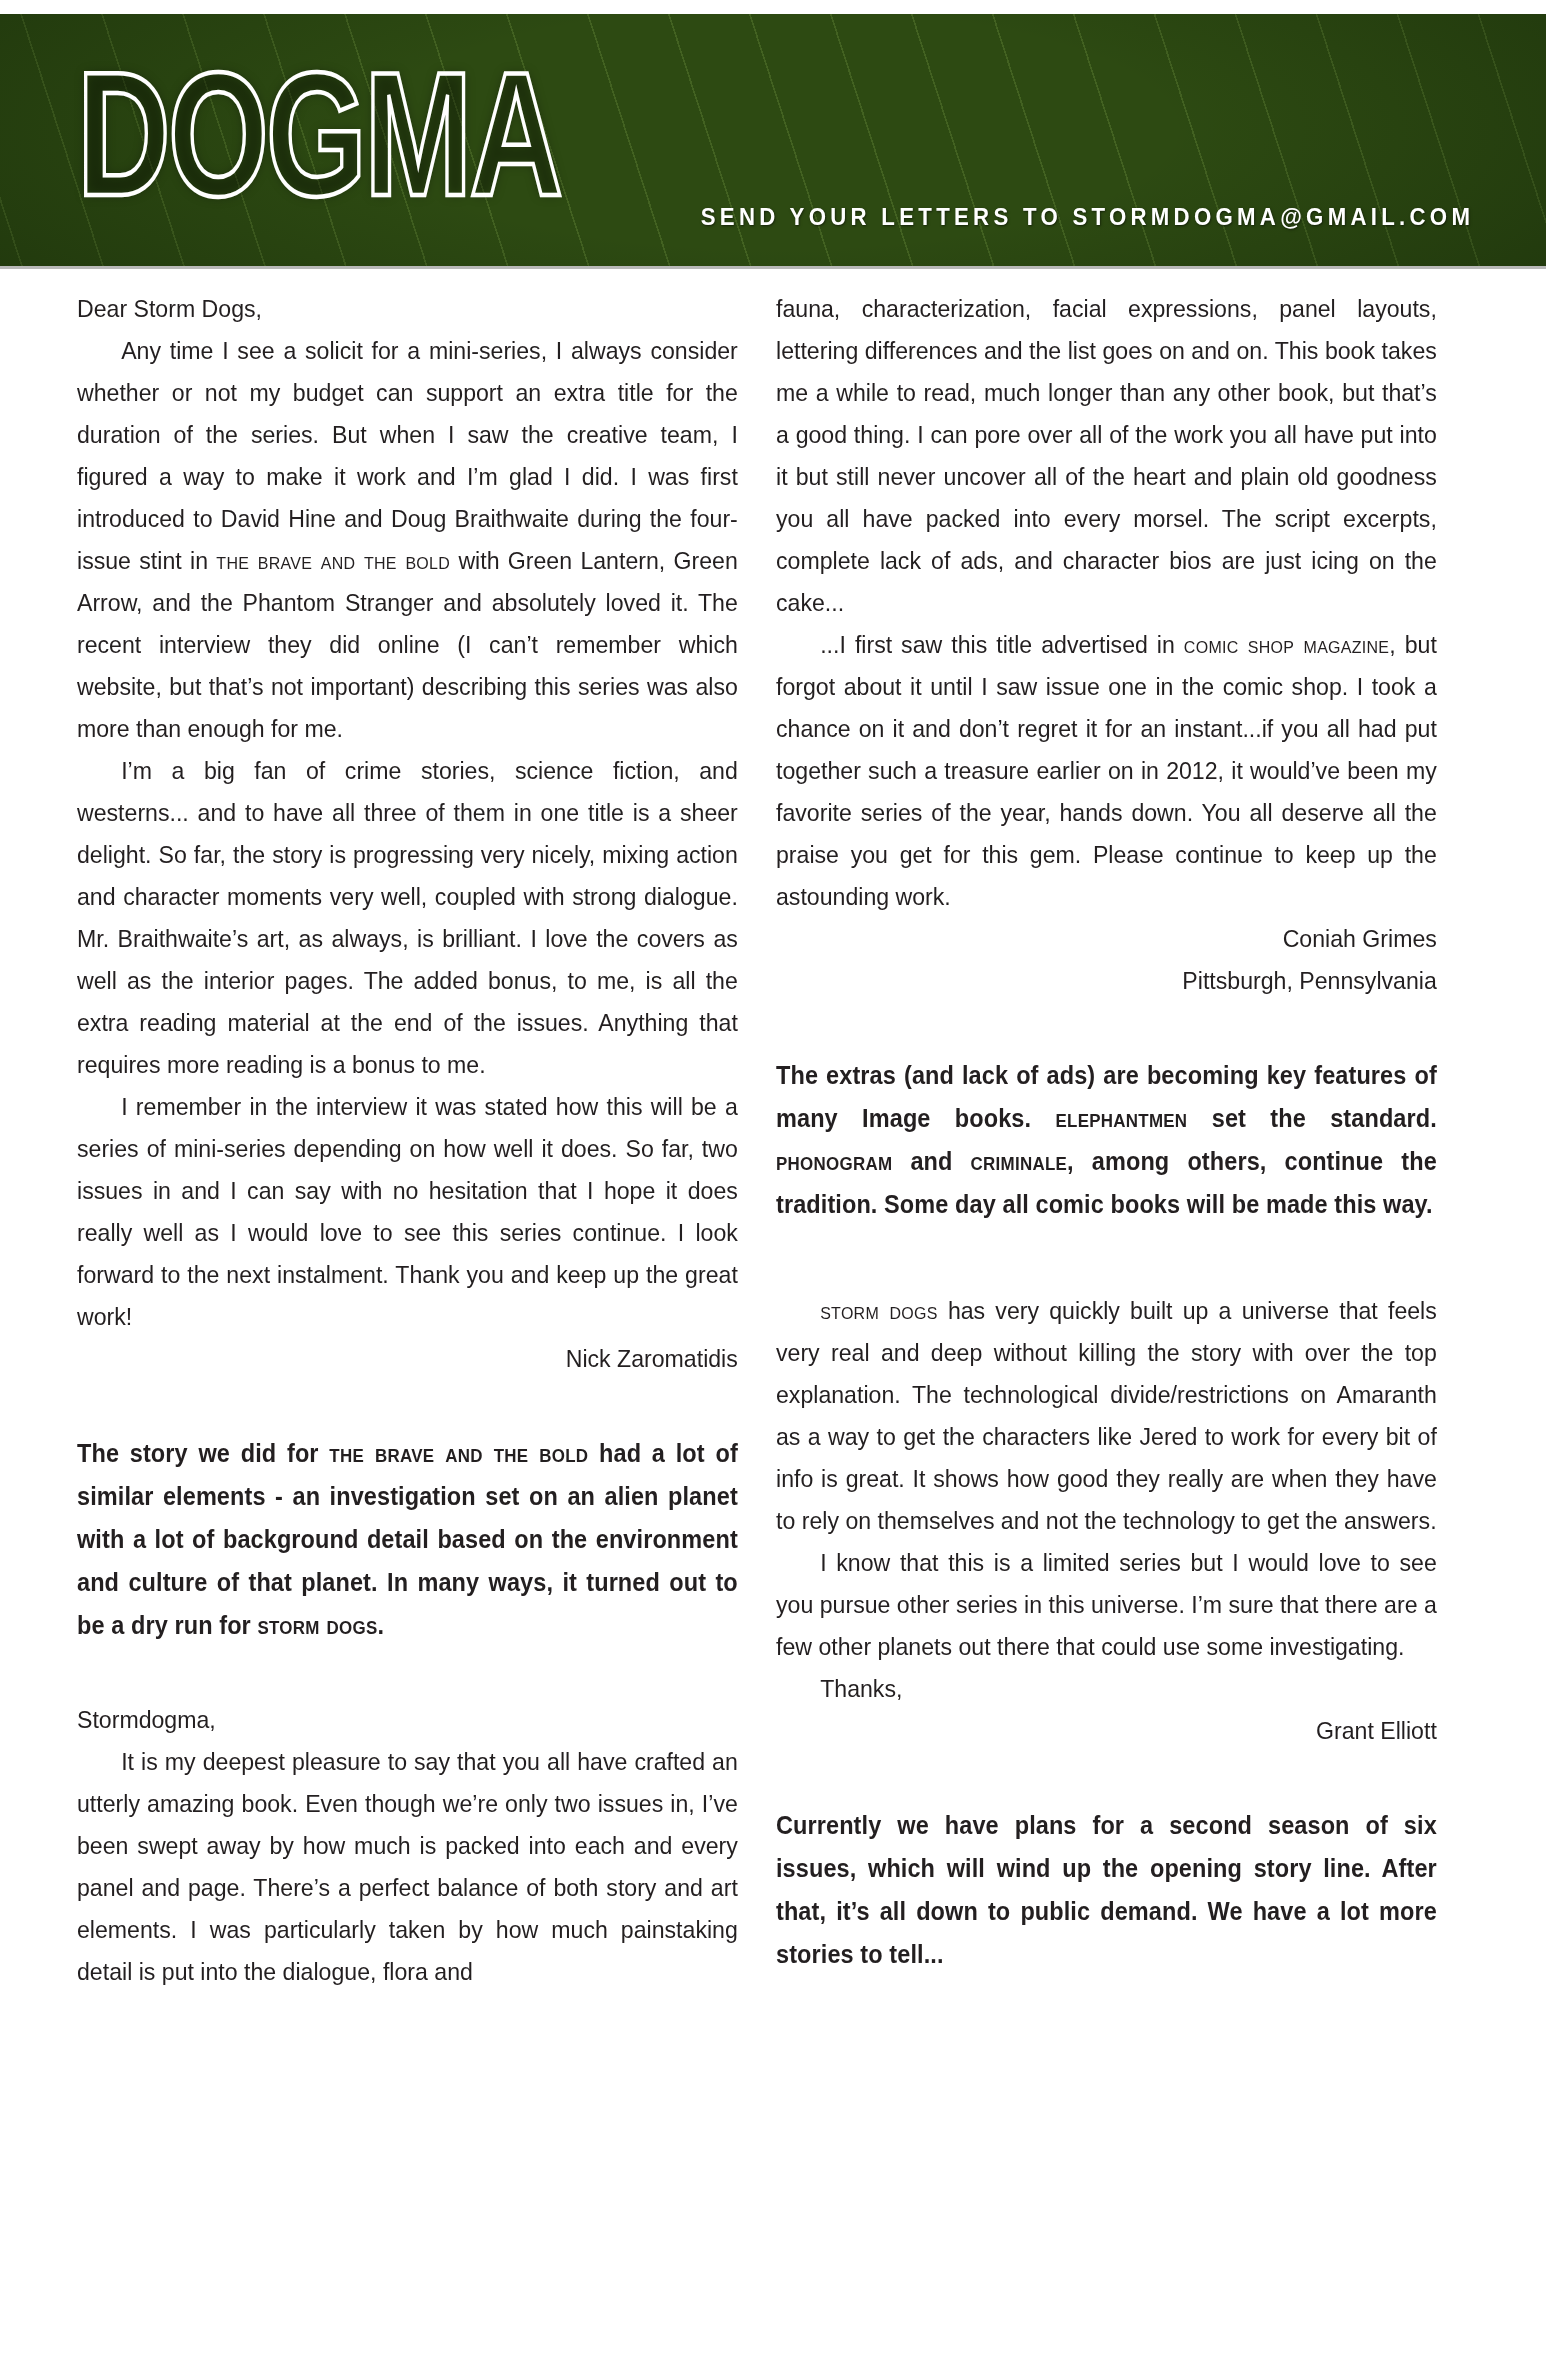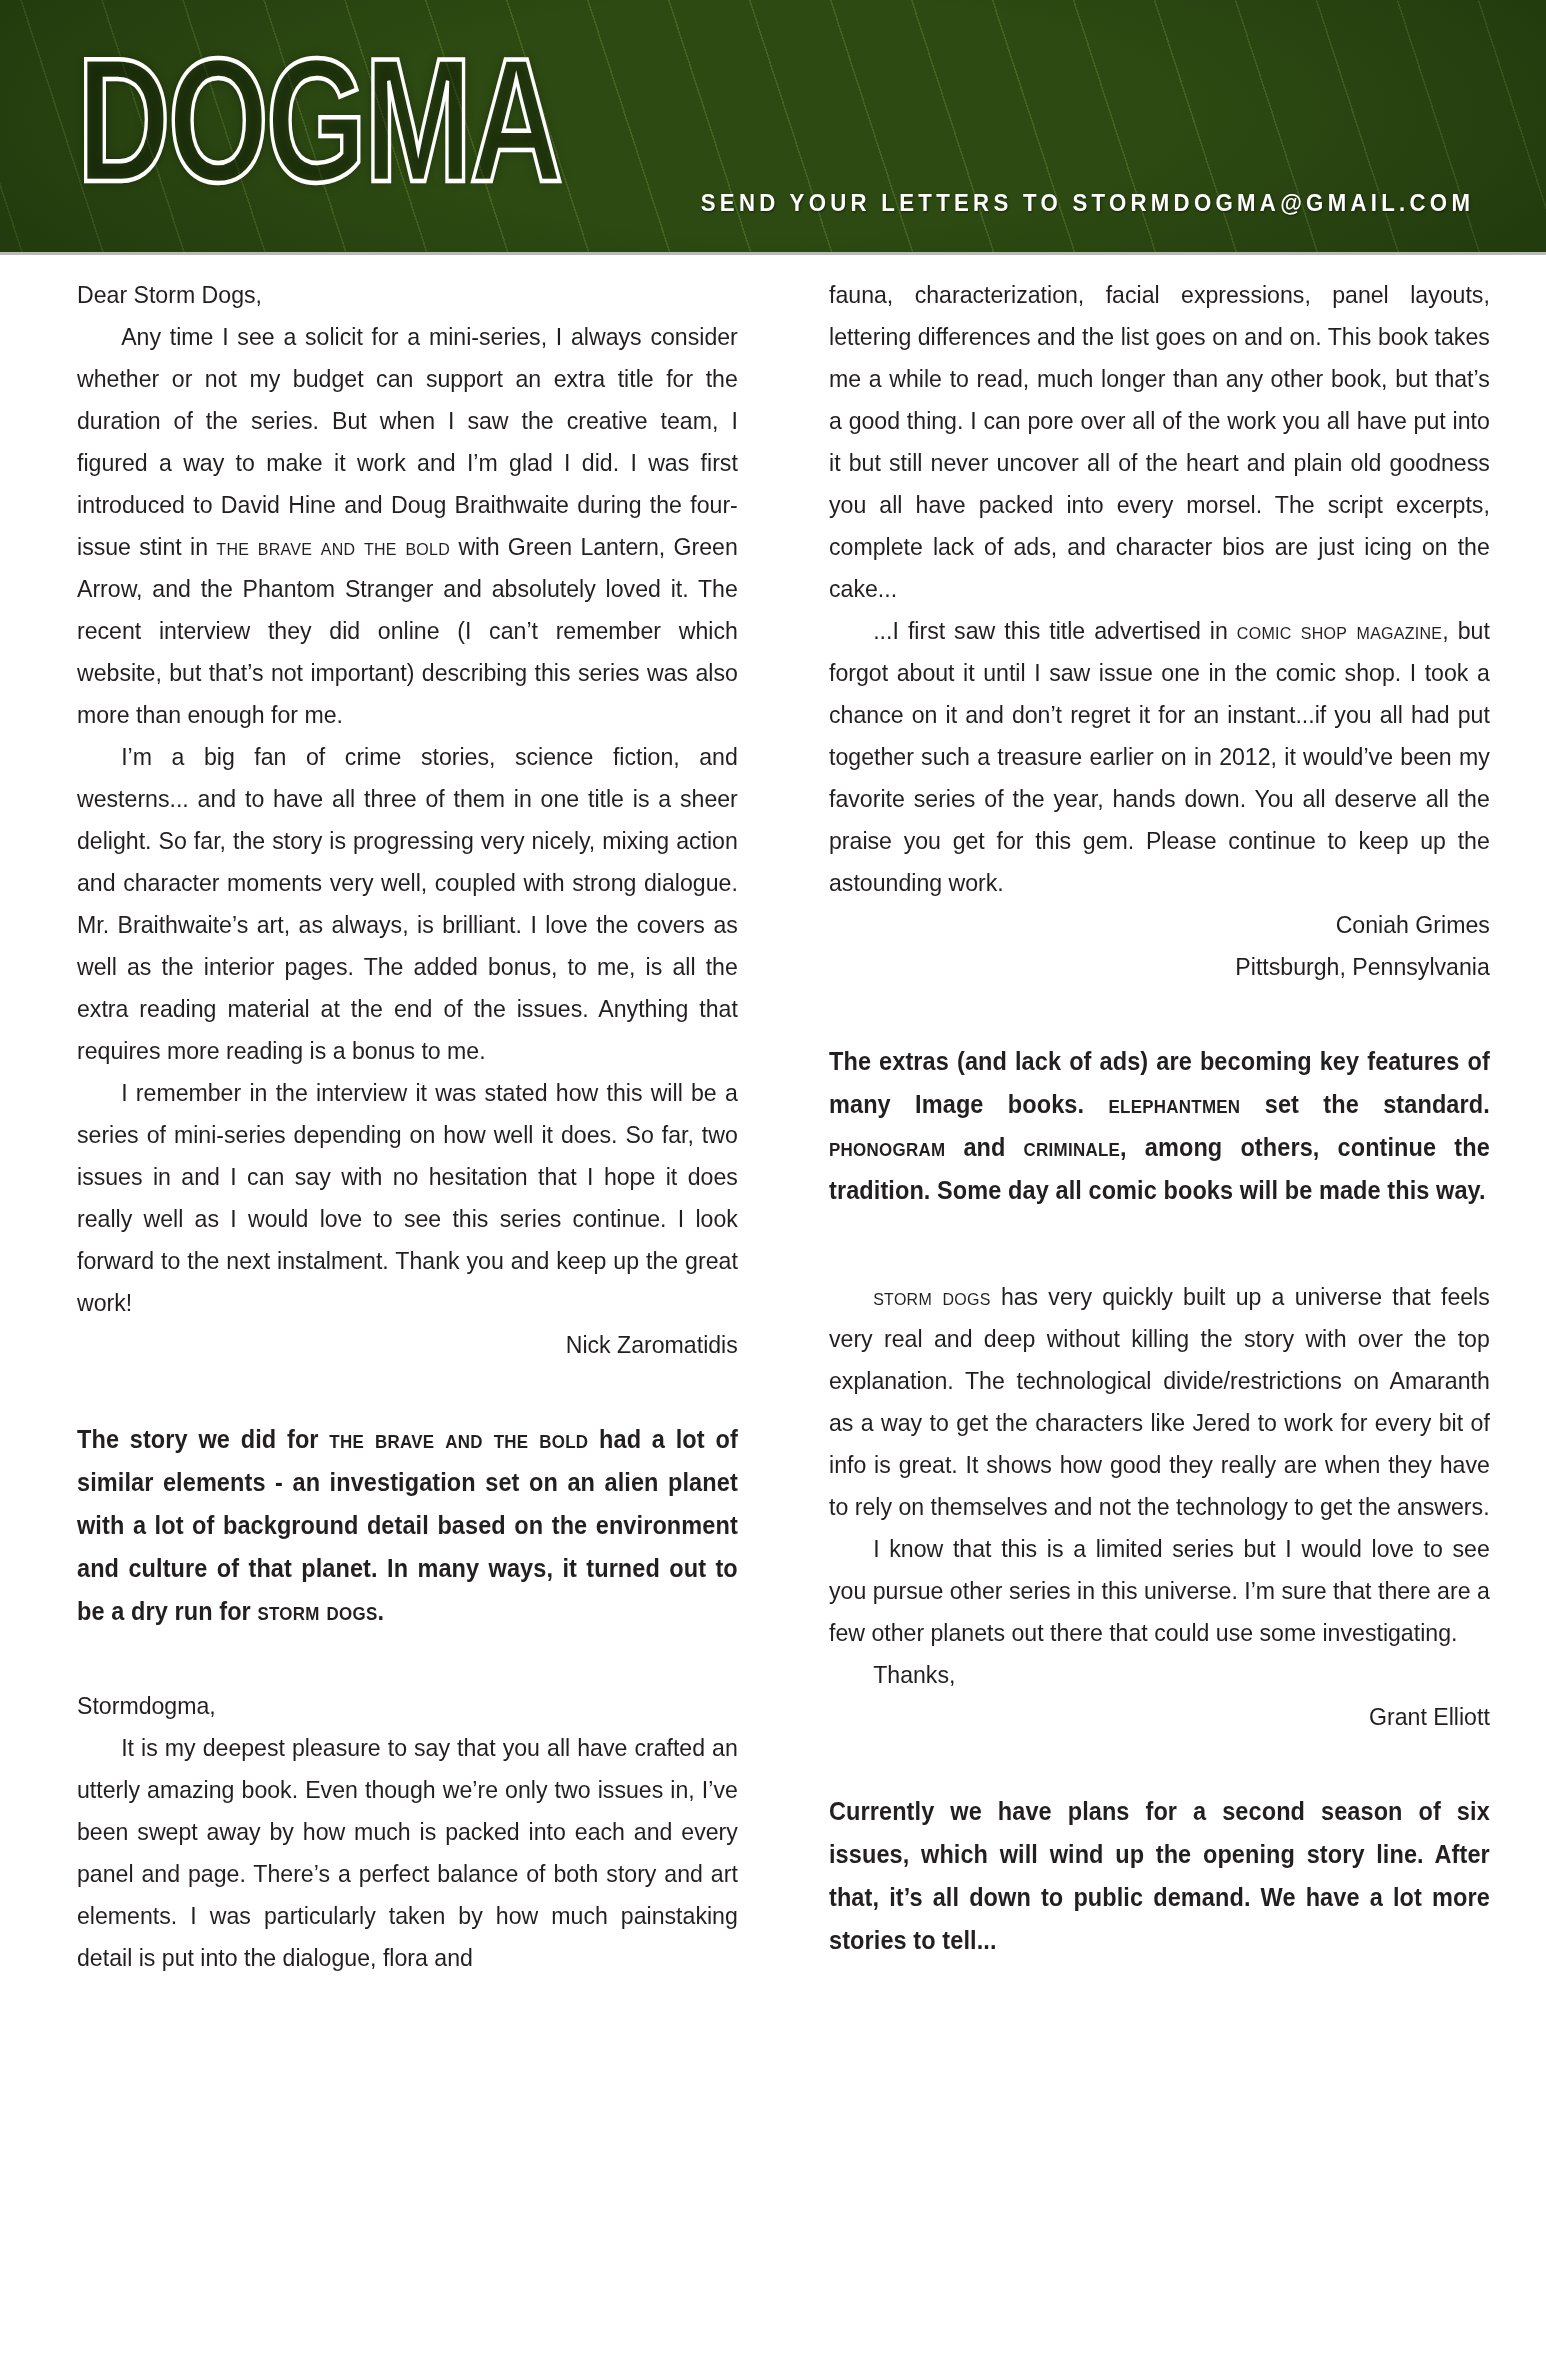--- a/index.html
+++ b/index.html
@@ -15,20 +15,21 @@
     overflow: hidden;
   }
 
   
   .banner {
     position: relative;
     width: 1547px;
     height: 255px;
     overflow: hidden;
     background: #2d4a12;
+    margin-top: 14px;
   }
   
   .banner-art {
     position: absolute;
     inset: 0;
     background:
       radial-gradient(ellipse 121px 185px at 483px 113px, #9ccc4a 0%, #74a832 42%, #3f6b1c 72%, rgba(45,74,18,0) 100%),
       radial-gradient(ellipse 97px 161px at 709px 97px, #8fc244 0%, #5e8f26 45%, rgba(45,74,18,0) 100%),
       radial-gradient(ellipse 133px 201px at 975px 137px, #a7d457 0%, #79ad35 40%, #3d6a1b 74%, rgba(45,74,18,0) 100%),
       radial-gradient(ellipse 113px 173px at 1257px 105px, #9fce4d 0%, #6f a32 0%, #6fa32e 45%, rgba(45,74,18,0) 100%),
@@ -104,21 +105,21 @@
 
   
   .page {
     position: relative;
     width: 1547px;
     padding: 0;
   }
   .columns {
     position: relative;
     display: flex;
-    gap: 91px;
+    gap: 38px;
     padding: 19.3px 77px 0 77px;
     box-sizing: border-box;
   }
   .col {
     width: 661px;
     flex: 0 0 661px;
   }
 
   
   .body-text {

